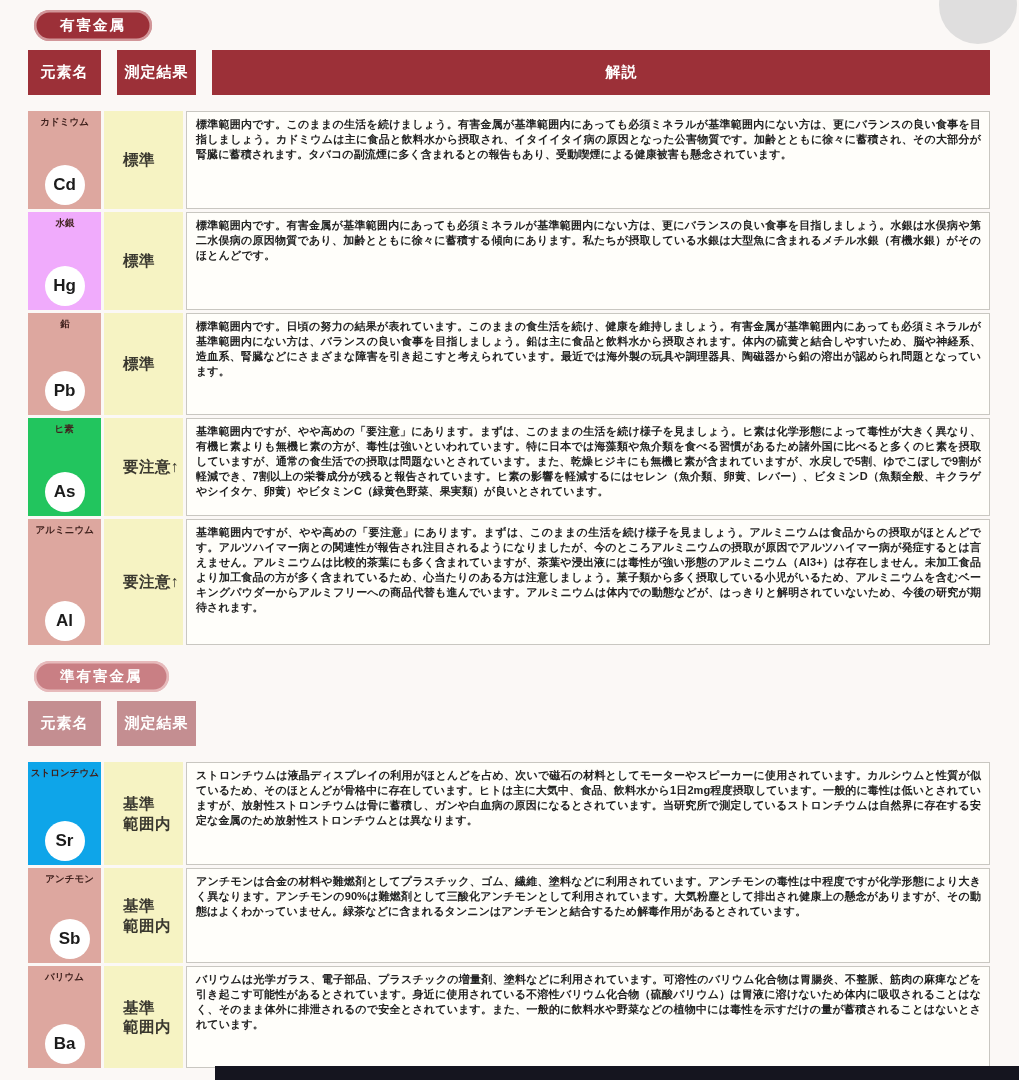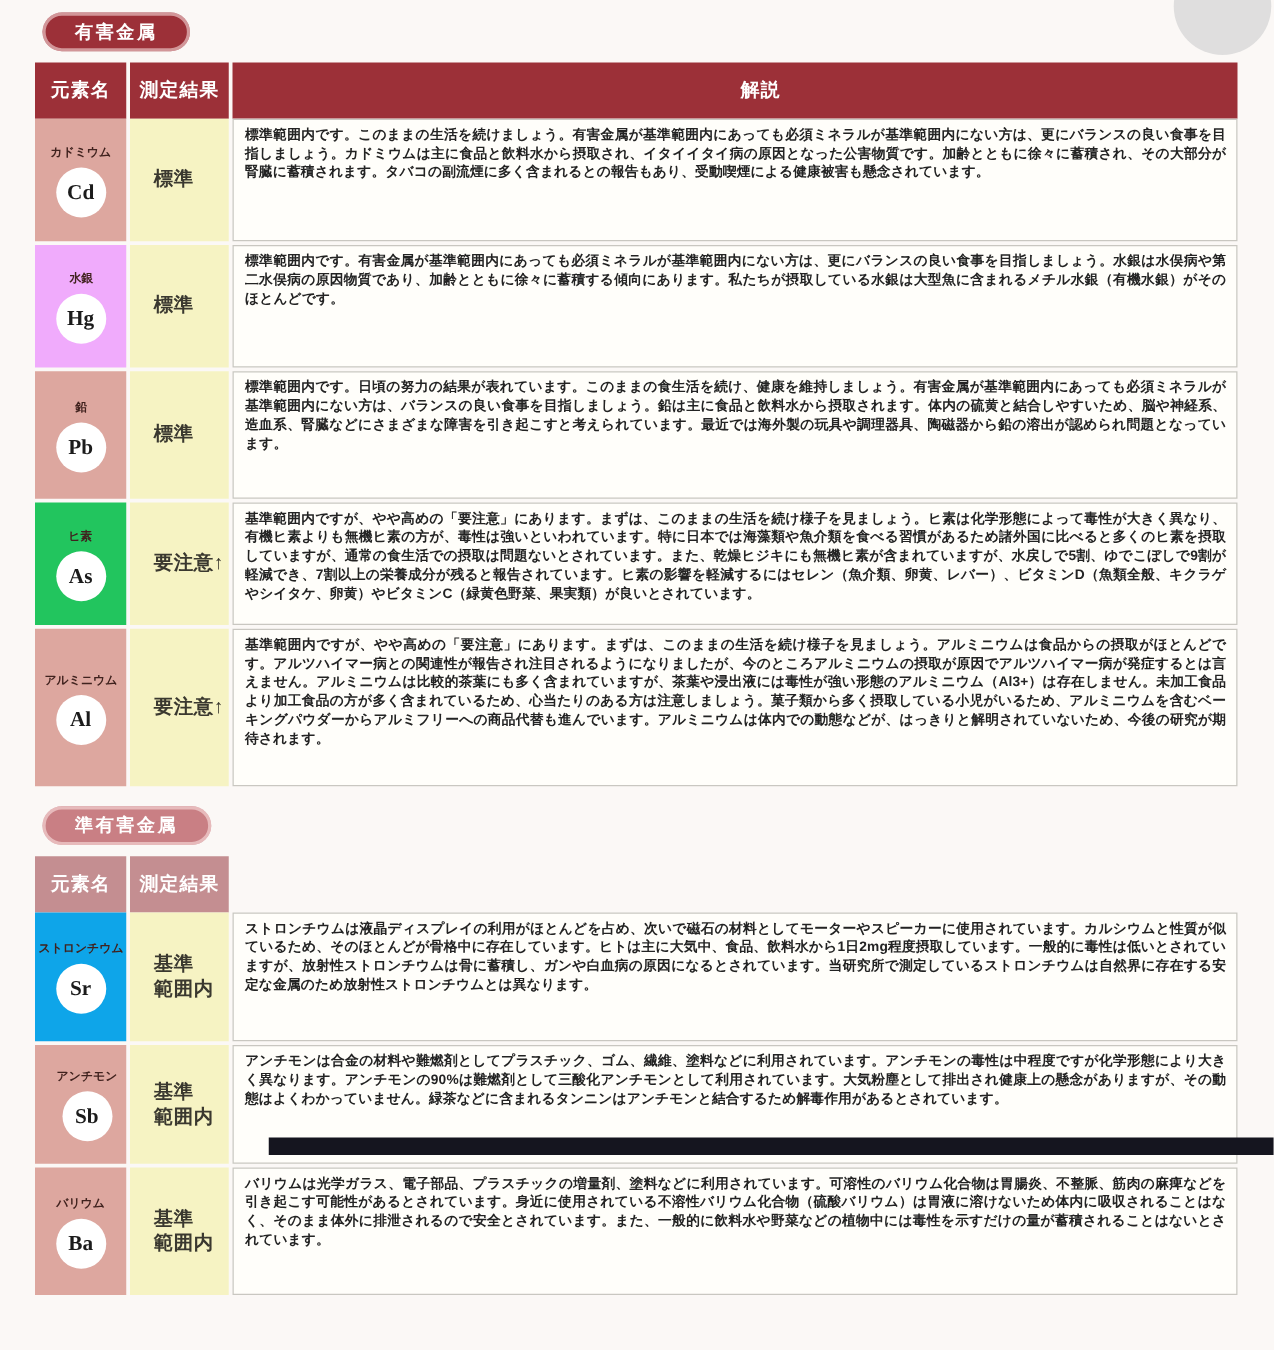--- a/index.html
+++ b/index.html
@@ -3,65 +3,65 @@
 <meta charset="utf-8">
 <style>
   * { margin:0; padding:0; box-sizing:border-box; }
   html,body { width:1019px; height:1080px; }
   body {
     font-family: "Liberation Sans", "DejaVu Sans", sans-serif;
     background:#fbf8f6;
     position:relative;
     overflow:hidden;
   }
-  .page { position:relative; width:1019px; height:924px; padding:10px 29px 0 28px; }
+  .page { position:relative; width:1019px; height:1080px; padding:10px 29px 0 28px; }
 
   .corner-circle {
     position:absolute; top:-34px; right:2px;
     width:78px; height:78px; border-radius:50%;
     background:#d9d9d9; opacity:.85;
   }
 
   .badge {
     display:inline-block;
     color:#fff; font-weight:bold; font-size:14.5px;
     padding:6px 26px; border-radius:17px;
     letter-spacing:2px;
     box-shadow: inset 0 0 0 2.5px rgba(255,235,233,.55);
     margin:0 0 9px 6px;
   }
   .badge.b1 { background:#9c3038; }
   .badge.b2 { background:#c97f84; margin-top:16px; }
 
   .metal-table { width:962px; }
   .thead {
-    display:grid; grid-template-columns:73px 79px 1fr; gap:3px;
-    margin-bottom:0;
+    display:grid; grid-template-columns:73px 79px 1fr; gap:16px;
+    margin-bottom:16px;
   }
   .th {
     color:#fff; font-weight:bold; font-size:15px;
     display:flex; align-items:center; justify-content:center;
     height:45px; letter-spacing:1px;
   }
   .t1 .th { background:#9c3038; }
   .t2 .th { background:#c48e91; }
 
   .tbody { display:flex; flex-direction:column; gap:3px; }
   .row { display:grid; grid-template-columns:73px 79px 1fr; gap:3px; min-height:98px; }
   .t1 .row:nth-child(3) { min-height:102px; }
   .t1 .row:nth-child(5) { min-height:126px; }
   .t2 .row:nth-child(1) { min-height:103px; }
   .t2 .row:nth-child(2) { min-height:95px; }
   .t2 .row:nth-child(3) { min-height:102px; }
 
   .cell { min-height:100%; }
   .el-cell {
     background:#dda79f;
-    display:flex; flex-direction:column; align-items:center; justify-content:center;
-    gap:5px; padding:4px 2px;font-family:Liberation Serif, serif;
+    display:flex; flex-direction:column; align-items:center; justify-content:space-between;
+    gap:5px; padding:4px 2px;
   }
   .el-name {
     color:#40221e; font-weight:bold; font-size:10px; letter-spacing:0;
     white-space:nowrap; transform:scale(.95); text-align:center;
   }
   .el-symbol-circle {
     width:40px; height:40px; border-radius:50%; background:#fff;
     display:flex; align-items:center; justify-content:center;
   }
   .el-symbol { color:#1b1b1b; font-weight:bold; font-size:17px; }

